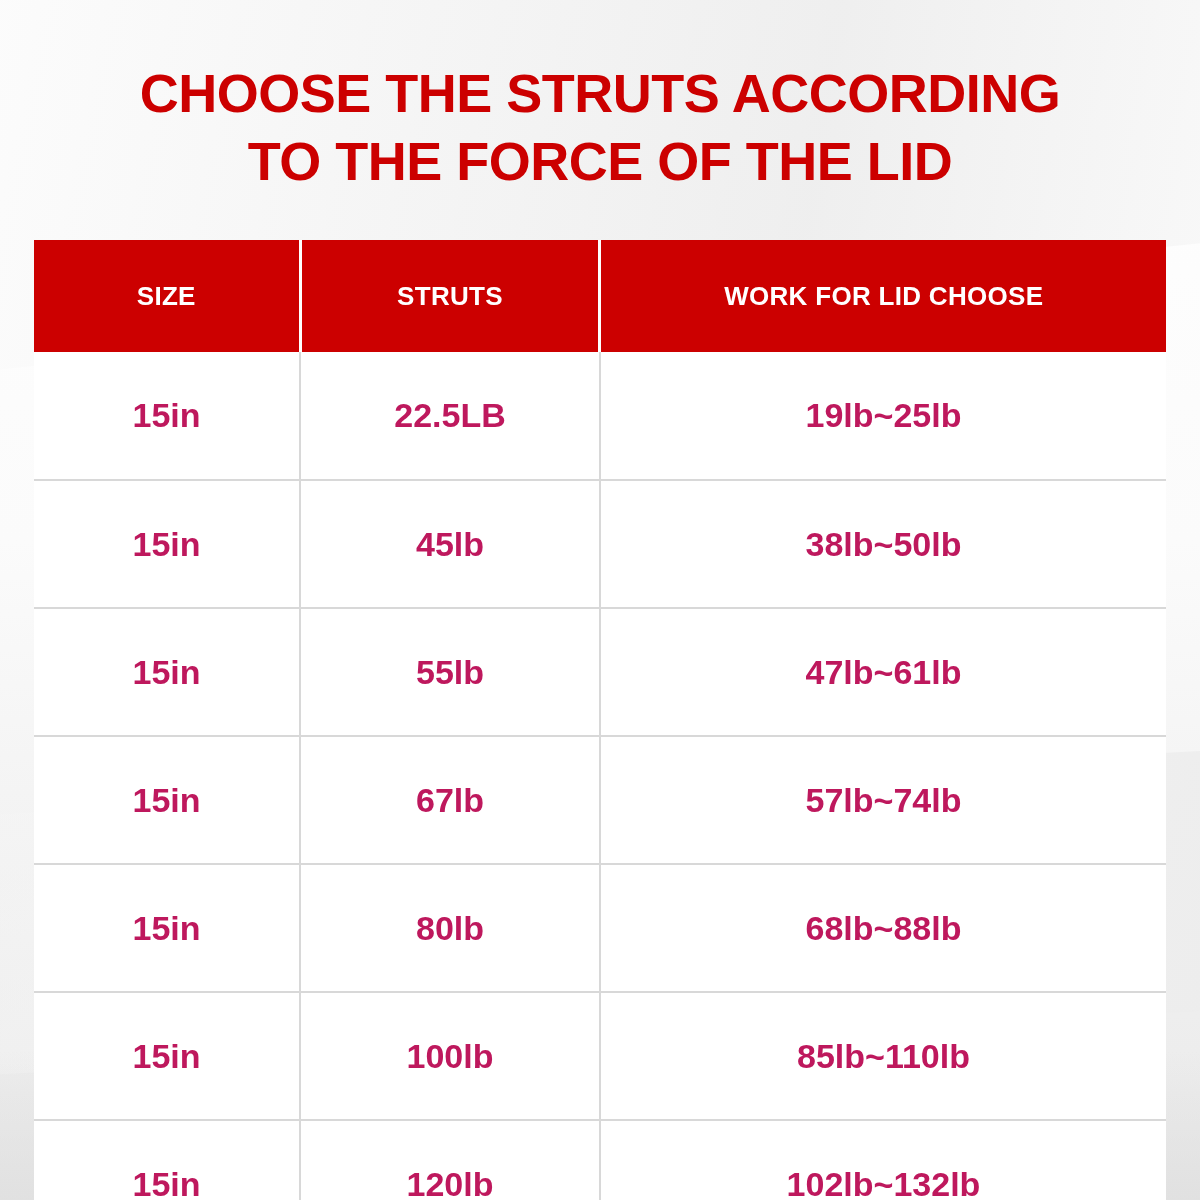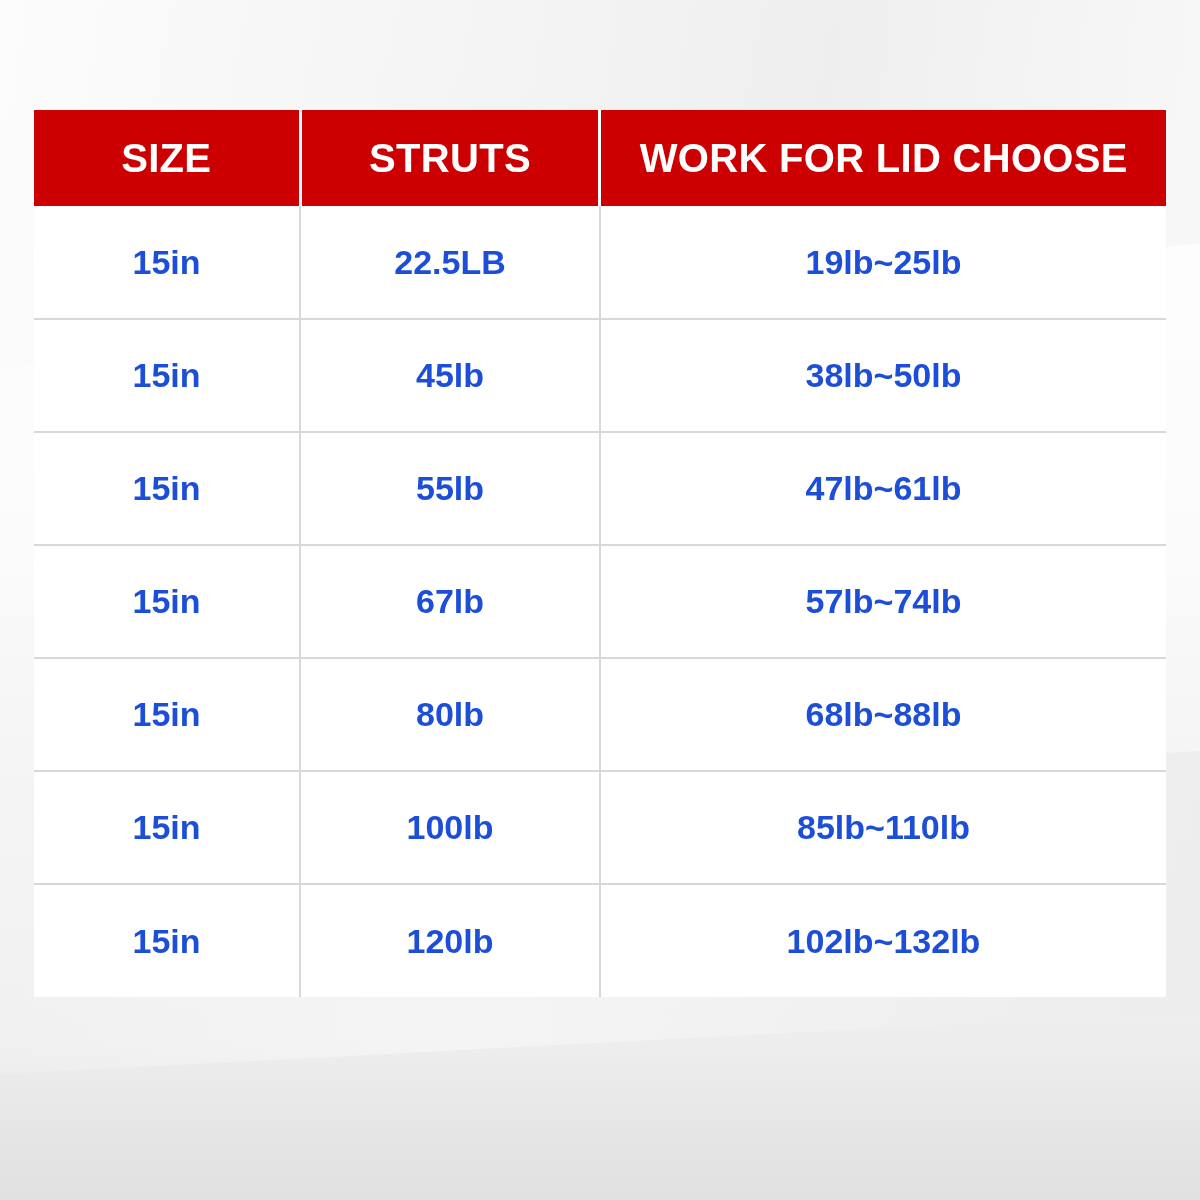--- a/index.html
+++ b/index.html
@@ -75,37 +75,37 @@
 
   table.spec {
     width: 100%;
     border-collapse: collapse;
     table-layout: fixed;
   }
 
   table.spec thead th {
     background: #cc0000;
     color: #ffffff;
-    font-size: 40px;
+    font-size: 26px;
     font-weight: bold;
-    height: 96px;
+    height: 112px;
     vertical-align: middle;
     text-align: center;
     border-right: 3px solid #ffffff;
     letter-spacing: 0.3px;
   }
   table.spec thead th:last-child { border-right: none; }
 
   table.spec tbody td {
-    height: 113px;
+    height: 128px;
     text-align: center;
     vertical-align: middle;
     font-size: 34px;
     font-weight: bold;
-    color: #1d4ed8;
+    color: #be185d;
     background: #ffffff;
     border-bottom: 2px solid #d8d8d8;
     border-right: 2px solid #d8d8d8;
   }
   table.spec tbody td:last-child { border-right: none; }
   table.spec tbody tr:last-child td { border-bottom: none; }
 
   col.c-size  { width: 23.5%; }
   col.c-force { width: 26.5%; }
   col.c-work  { width: 50%; }
@@ -114,20 +114,22 @@
 <body>
 
 <div class="bg-layer"></div>
 <div class="bg-sheen-1"></div>
 <div class="bg-sheen-2"></div>
 <div class="bg-sheen-3"></div>
 
 <div class="content">
 
   <h1 class="title">
+    <span class="line line1">CHOOSE THE STRUTS ACCORDING</span>
+    <span class="line line2">TO THE FORCE OF THE LID</span>
   </h1>
 
   <div class="table-wrap">
     <table class="spec">
       <colgroup>
         <col class="c-size">
         <col class="c-force">
         <col class="c-work">
       </colgroup>
       <thead>

